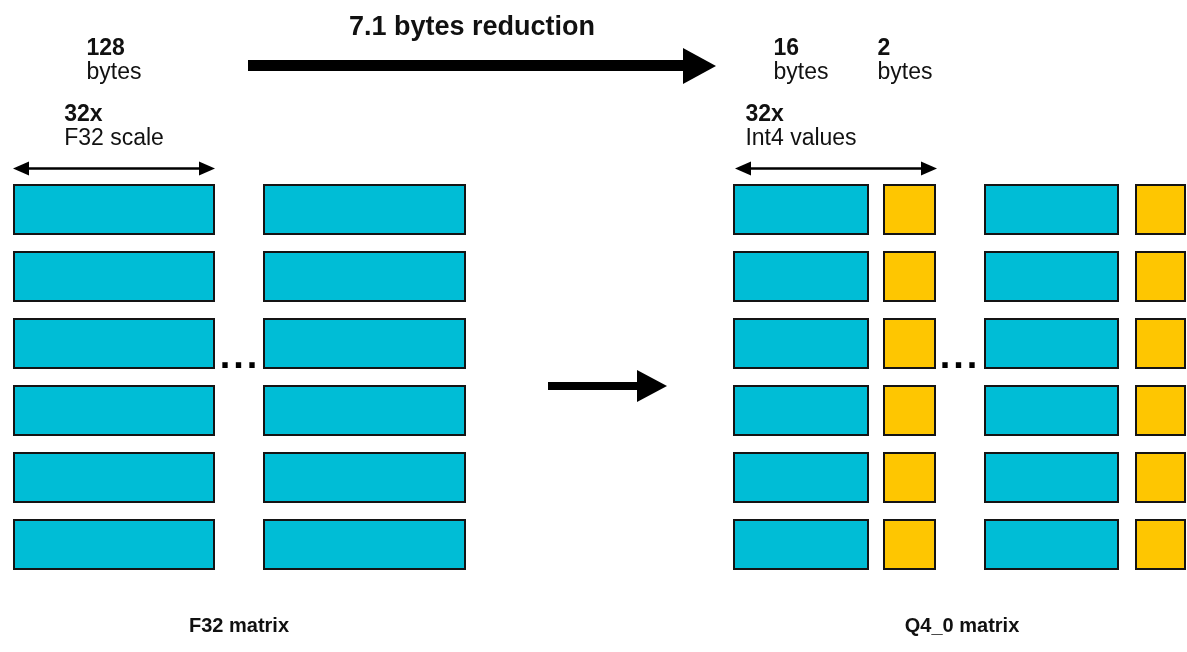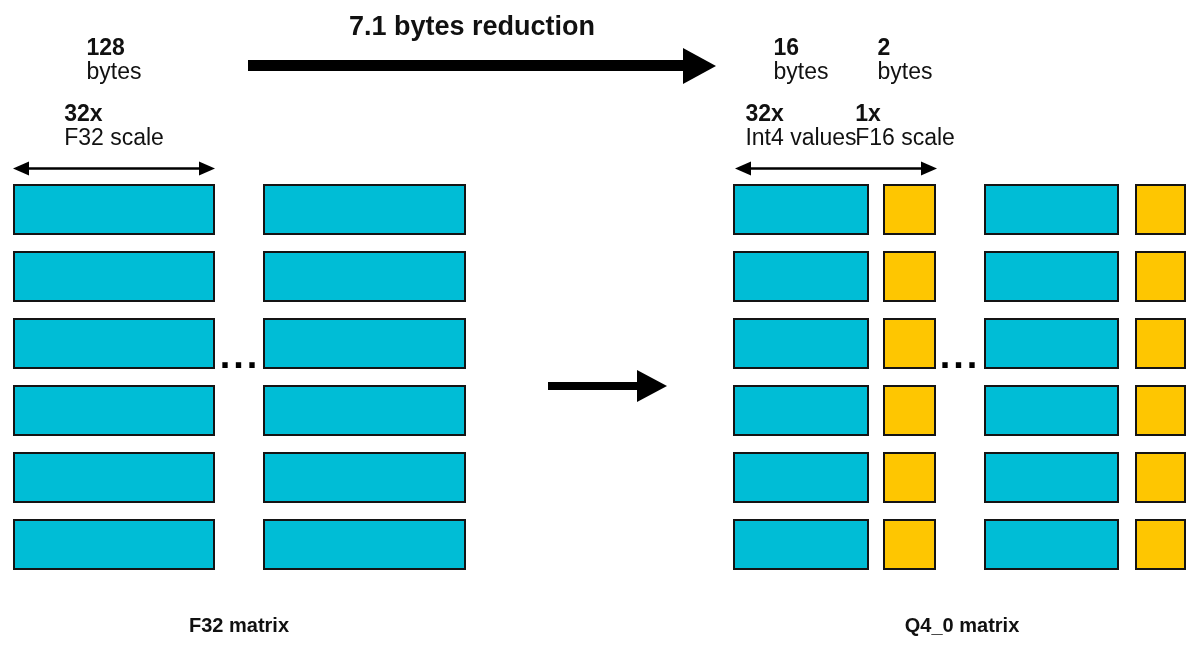--- a/index.html
+++ b/index.html
@@ -64,24 +64,20 @@
     <div class="lv">16</div>
     <div class="lu">bytes</div>
   </div>
   <div class="lbl" style="left:905px; top:35px">
     <div class="lv">2</div>
     <div class="lu">bytes</div>
   </div>
   <div class="lbl" style="left:801px; top:101px">
     <div class="lv">32x</div>
     <div class="lu">Int4 values</div>
-  </div>
-  <div class="lbl" style="left:905px; top:101px">
-    <div class="lv">1x</div>
-    <div class="lu">F16 scale</div>
   </div>
 
   <svg class="warrow" style="left:13px" viewBox="0 0 202 17">
     <line x1="13" y1="8.5" x2="189" y2="8.5" stroke="#000" stroke-width="2.6"></line>
     <polygon points="0,8.5 16,1.5 16,15.5" fill="#000"></polygon>
     <polygon points="202,8.5 186,1.5 186,15.5" fill="#000"></polygon>
   </svg>
   <svg class="warrow" style="left:735px" viewBox="0 0 202 17">
     <line x1="13" y1="8.5" x2="189" y2="8.5" stroke="#000" stroke-width="2.6"></line>
     <polygon points="0,8.5 16,1.5 16,15.5" fill="#000"></polygon>

